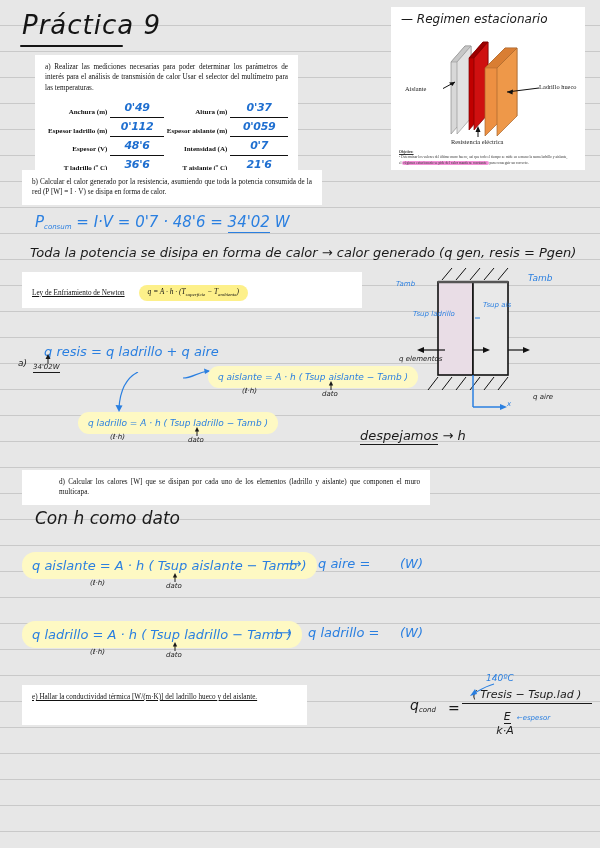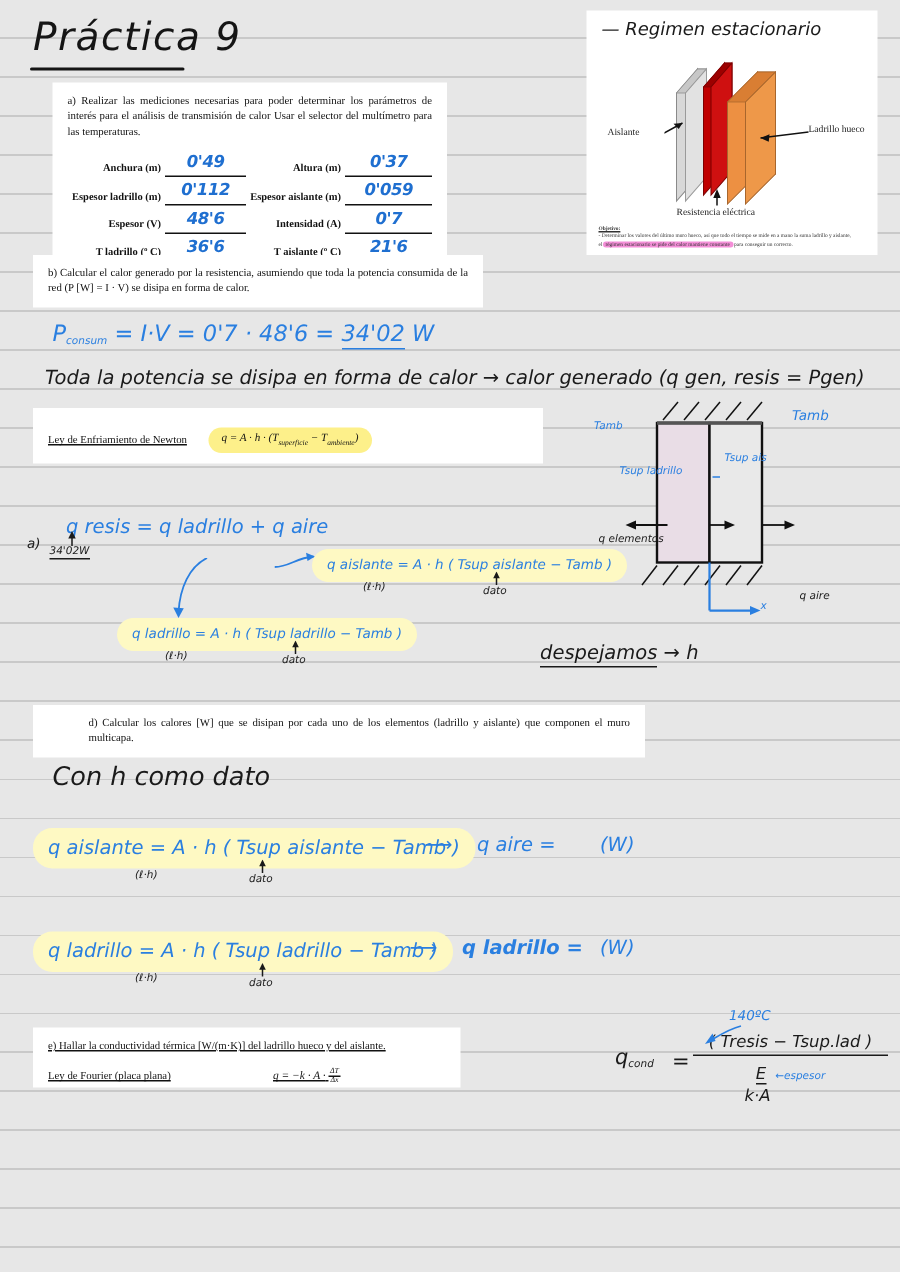--- a/index.html
+++ b/index.html
@@ -291,32 +291,25 @@
   <div class="abs hw ink-blue mid" style="left:400px;top:556px;">(W)</div>
 
   <div class="abs hl-green hw ink-blue mid" style="left:22px;top:621px;">q ladrillo = A · h ( Tsup ladrillo − Tamb )</div>
   <div class="abs hw ink-black xsml" style="left:90px;top:648px;">(ℓ·h)</div>
   <div class="abs hw ink-black xsml" style="left:166px;top:651px;">dato</div>
   <svg class="abs" style="left:170px;top:642px;" width="10" height="10">
     <line x1="5" y1="9" x2="5" y2="2" stroke="#1a1a1a" stroke-width="1"></line>
       <polygon points="5,0 2.8,4.5 7.2,4.5" fill="#1a1a1a"></polygon>
   </svg>
   <div class="abs hw ink-blue mid" style="left:273px;top:625px;">⟶</div>
-  <div class="abs hw ink-blue mid" style="left:308px;top:625px;font-weight:bold;">q ladrillo =</div>
+  <div class="abs hw ink-blue mid" style="left:308px;top:625px;">q ladrillo =</div>
   <div class="abs hw ink-blue mid" style="left:400px;top:625px;">(W)</div>
 
   <div class="abs qbox" style="left:22px;top:685px;width:285px;height:40px;text-decoration:underline;">
     <p>e) Hallar la conductividad térmica [W/(m·K)] del ladrillo hueco y del aislante.</p>
-    <div class="fourier-row">
-      <span class="fourier-lbl">Ley de Fourier (placa plana)</span>
-      <span class="fourier-eq">
-        <span>q = −k · A ·</span>
-        <span class="frac"><span class="num">ΔT</span><span>Δx</span></span>
-      </span>
-    </div>
   </div>
 
   <div class="abs hw ink-black" style="left:410px;top:697px;font-size:14px;">
     <span>q</span><span class="sub">cond</span>
   </div>
   <div class="abs hw ink-black" style="left:448px;top:700px;font-size:14px;">=</div>
 
   <div class="abs" style="left:462px;top:688px;width:130px;text-align:center;">
     <div class="hw ink-black" style="font-size:11px;border-bottom:1.4px solid #1a1a1a;padding-bottom:2px;">( Tresis − Tsup.lad )</div>
     <div style="padding-top:2px;">

